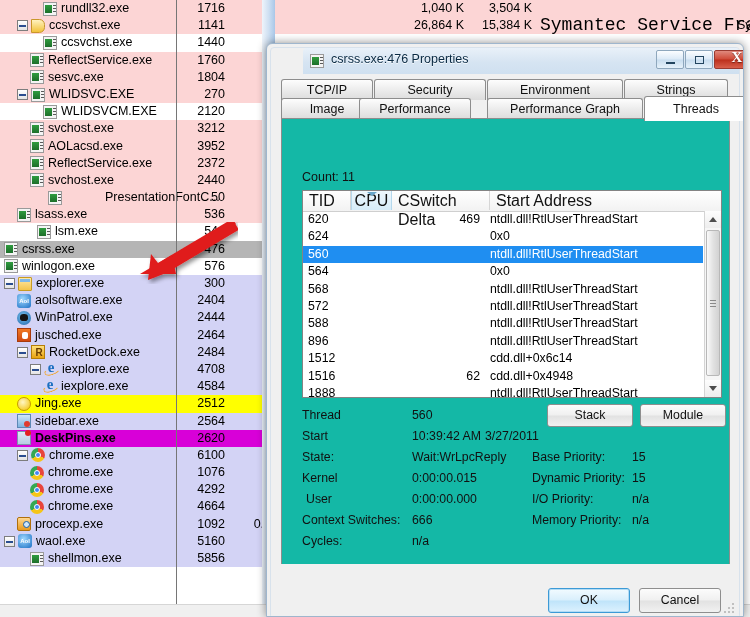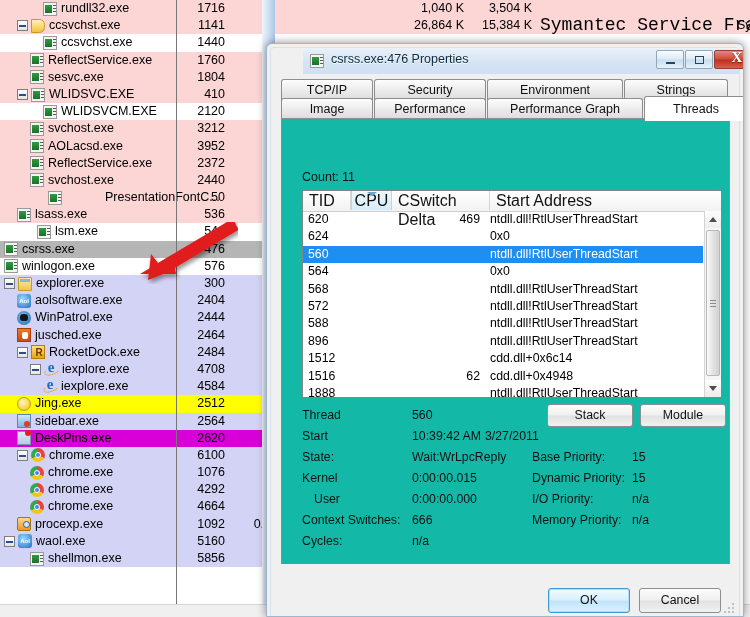--- a/index.html
+++ b/index.html
@@ -352,21 +352,21 @@
           <span>sesvc.exe</span>
         </div>
         <div class="ppid">1804</div>
       </div>
       <div class="prow bg-pink">
         <div class="pname" style="left: 17px;">
           <span class="expander"></span>
           <span class="ico exe"></span>
           <span>WLIDSVC.EXE</span>
         </div>
-        <div class="ppid">410</div>
+        <div class="ppid">270</div>
       </div>
       <div class="prow bg-white">
         <div class="pname" style="left: 43px;">
           <span class="ico exe"></span>
           <span>WLIDSVCM.EXE</span>
         </div>
         <div class="ppid">2120</div>
       </div>
       <div class="prow bg-pink">
         <div class="pname" style="left: 30px;">
@@ -491,21 +491,21 @@
         <div class="ppid">2512</div>
       </div>
       <div class="prow bg-purple">
         <div class="pname" style="left: 17px;">
           <span class="ico sidebar"></span>
           <span>sidebar.exe</span>
         </div>
         <div class="ppid">2564</div>
       </div>
       <div class="prow bg-magenta">
-        <div class="pname" style="left: 17px;">
+        <div class="pname" style="left: 17px; font-weight: bold;">
           <span class="ico pin"></span>
           <span>DeskPins.exe</span>
         </div>
         <div class="ppid">2620</div>
       </div>
       <div class="prow bg-purple">
         <div class="pname" style="left: 17px;">
           <span class="expander"></span>
           <span class="ico chrome"></span>
           <span>chrome.exe</span>
@@ -593,21 +593,21 @@
     <div id="tabpanel">
       <div id="tabrow-top">
           <div class="tab" style="left: 0px; width: 92px;">TCP/IP</div>
           <div class="tab" style="left: 93px; width: 112px;">Security</div>
           <div class="tab" style="left: 206px; width: 136px;">Environment</div>
           <div class="tab" style="left: 343px; width: 104px;">Strings</div>
         </div>
       <div id="tab-body-topline"></div>
       <div id="tabrow-bot">
           <div class="tab" style="left: 0px; width: 92px;">Image</div>
-          <div class="tab" style="left: 93px; width: 112px;">Performance</div>
+          <div class="tab" style="left: 78px; width: 112px;">Performance</div>
           <div class="tab" style="left: 206px; width: 156px;">Performance Graph</div>
           <div class="tab active" style="left: 363px; width: 104px; top: -2px; height: 25px; line-height: 24px; border-bottom: none;">Threads</div>
         </div>
 
       <div id="tab-body">
 
         <span id="count-line">Count:</span>
         <span id="count-val">11</span>
 
         <div id="grid">
@@ -700,21 +700,21 @@
         <span class="dl" style="left:20px;top:331px;">State:</span>
         <span class="dv" style="left:130px;top:331px;">Wait:WrLpcReply</span>
         <span class="dl" style="left:250px;top:331px;">Base Priority:</span>
         <span class="dv" style="left:350px;top:331px;">15</span>
 
         <span class="dl" style="left:20px;top:352px;">Kernel</span>
         <span class="dv" style="left:130px;top:352px;">0:00:00.015</span>
         <span class="dl" style="left:250px;top:352px;">Dynamic Priority:</span>
         <span class="dv" style="left:350px;top:352px;">15</span>
 
-        <span class="dl" style="left:32px;top:373px;">User</span>
+        <span class="dl" style="left:24px;top:373px;">User</span>
         <span class="dv" style="left:130px;top:373px;">0:00:00.000</span>
         <span class="dl" style="left:250px;top:373px;">I/O Priority:</span>
         <span class="dv" style="left:350px;top:373px;">n/a</span>
 
         <span class="dl" style="left:20px;top:394px;">Context Switches:</span>
         <span class="dv" style="left:130px;top:394px;">666</span>
         <span class="dl" style="left:250px;top:394px;">Memory Priority:</span>
         <span class="dv" style="left:350px;top:394px;">n/a</span>
 
         <span class="dl" style="left:20px;top:415px;">Cycles:</span>

